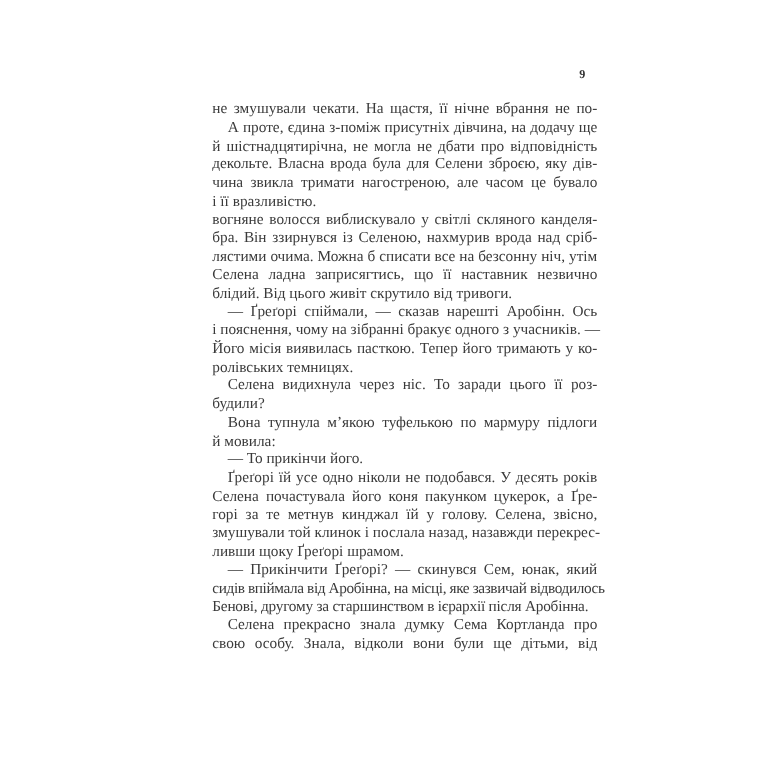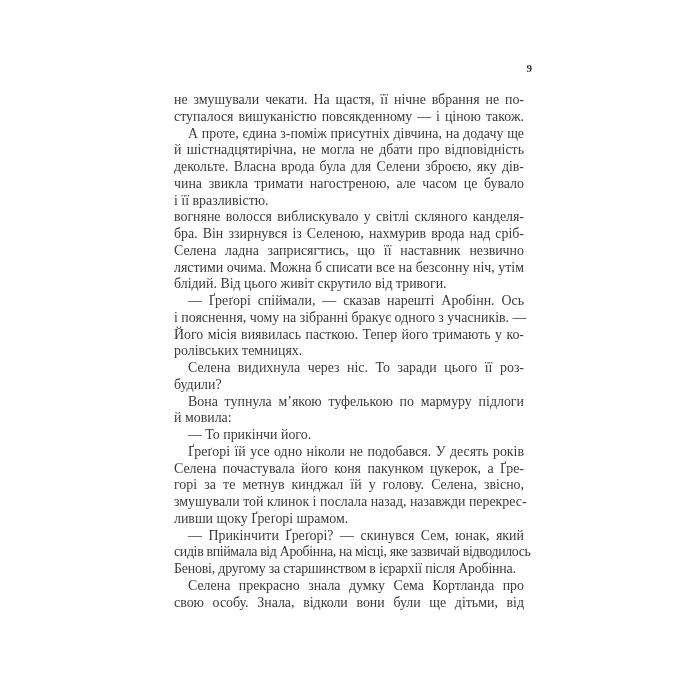--- a/index.html
+++ b/index.html
@@ -26,21 +26,21 @@
       top: 62px;
       width: 10px;
       font-family: "Liberation Serif", "DejaVu Serif", serif;
       font-size: 11px;
       font-weight: bold;
       color: #333333;
       text-align: right;
     }
     .text-block {
       position: absolute;
-      left: 174px;
+      left: 193px;
       top: 92px;
       width: 350px;
       font-family: "Liberation Serif", "DejaVu Serif", serif;
       font-size: 13.9px;
       line-height: 16.75px;
       color: #3a3a3a;
     }
     .line {
       display: block;
       white-space: nowrap;
@@ -59,30 +59,29 @@
     }
   </style>
 </head>
 <body>
 
 <div class="page">
   <div class="page-number">9</div>
 
   <div class="text-block">
     <span class="line">не змушували чекати. На щастя, її нічне вбрання не по-</span>
-    <span class="line">ступалося вишуканістю повсякденному — і ціною також.</span>
     <span class="line indent">А проте, єдина з-поміж присутніх дівчина, на додачу ще</span>
     <span class="line">й шістнадцятирічна, не могла не дбати про відповідність</span>
     <span class="line">декольте. Власна врода була для Селени зброєю, яку дів-</span>
     <span class="line">чина звикла тримати нагостреною, але часом це бувало</span>
     <span class="line last">і її вразливістю.</span>
     <span class="line">вогняне волосся виблискувало у світлі скляного канделя-</span>
     <span class="line">бра. Він ззирнувся із Селеною, нахмурив врода над сріб-</span>
+    <span class="line">лястими очима. Можна б списати все на безсонну ніч, утім</span>
     <span class="line">Селена ладна заприсягтись, що її наставник незвично</span>
-    <span class="line">лястими очима. Можна б списати все на безсонну ніч, утім</span>
     <span class="line last">блідий. Від цього живіт скрутило від тривоги.</span>
     <span class="line indent">— Ґреґорі спіймали, — сказав нарешті Аробінн. Ось</span>
     <span class="line">і пояснення, чому на зібранні бракує одного з учасників. —</span>
     <span class="line">Його місія виявилась пасткою. Тепер його тримають у ко-</span>
     <span class="line last">ролівських темницях.</span>
     <span class="line indent"><span>Селена видихнула через ніс. То заради </span><span class="italic">цього</span><span> її роз-</span></span>
     <span class="line last">будили?</span>
     <span class="line indent">Вона тупнула м’якою туфелькою по мармуру підлоги</span>
     <span class="line last">й мовила:</span>
     <span class="line indent last">— То прикінчи його.</span>

